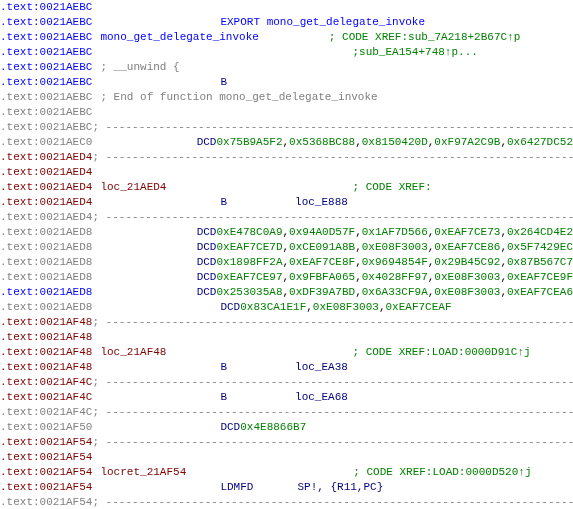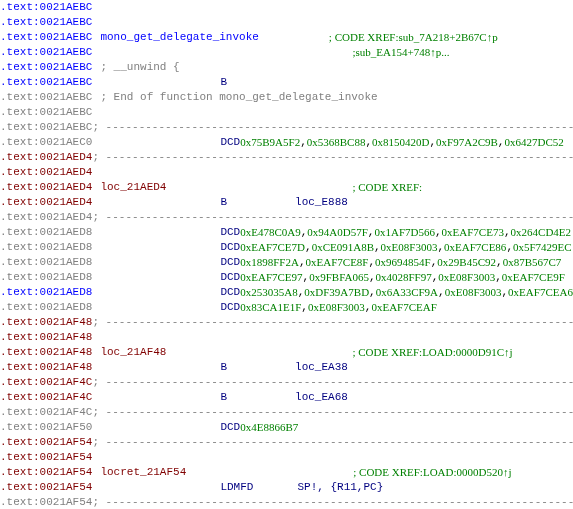--- a/index.html
+++ b/index.html
@@ -1,35 +1,36 @@
 <!DOCTYPE html>
 <html><head>
 <meta charset="utf-8">
 <style>
   html,body{margin:0;padding:0;background:#fff;}
   body{font-family:"Consolas","Courier New",monospace;font-size:11px;line-height:15px;white-space:nowrap;width:573px;height:509px;overflow:hidden;}
   .ln{display:flex;}
   .blue{color:#0000ff;}
   .navy{color:#000080;}
-  .green{color:#008000;font-family:Liberation Serif, serif;}
+  .green{color:#008000;}
   .gray{color:#808080;}
   .maroon{color:#800000;}
   .black{color:#000000;}
   .sp{display:inline-block;}
 </style>
 </head>
 <body>
 
 <div id="listing">
     <div class="ln">
       <span class="blue">.text:0021AEBC</span>
     </div>
     <div class="ln">
       <span class="blue">.text:0021AEBC</span>
       <span class="sp" style="width: 128px;"></span>
+      <span class="blue">EXPORT mono_get_delegate_invoke</span>
     </div>
     <div class="ln">
       <span class="blue">.text:0021AEBC</span>
       <span class="sp" style="width: 8px;"></span>
       <span class="blue">mono_get_delegate_invoke</span>
       <span class="sp" style="width: 70px;"></span>
       <span class="green">; CODE XREF: </span>
       <span class="green">sub_7A218+2B67C↑p</span>
     </div>
     <div class="ln">

